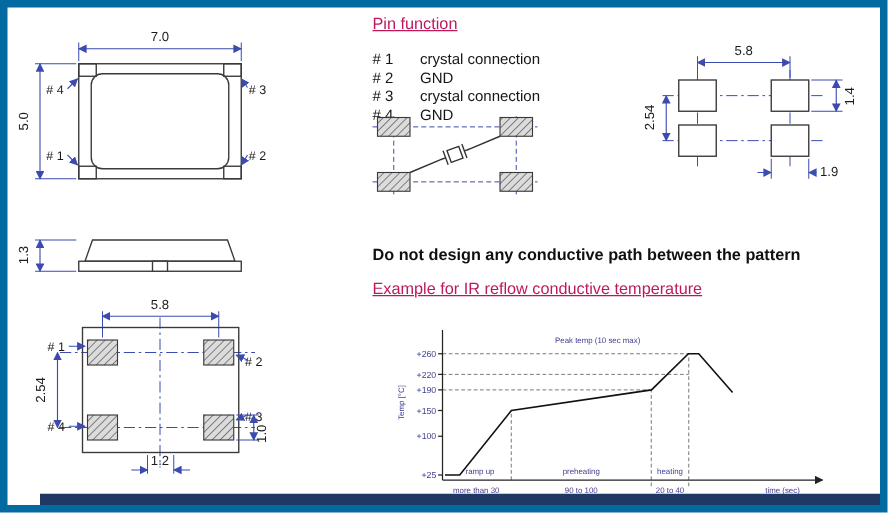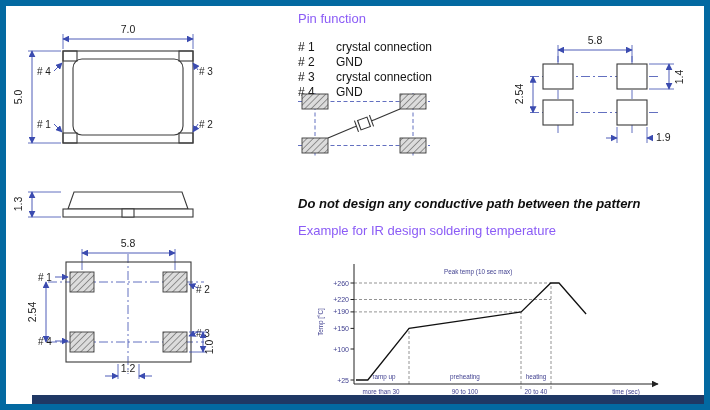--- a/index.html
+++ b/index.html
@@ -1,20 +1,20 @@
 <!DOCTYPE html>
 <html><head>
 <meta charset="utf-8">
 <style>
   html,body{margin:0;padding:0;}
   body{width:710px;height:410px;background:#fff;font-family:"Liberation Sans","DejaVu Sans",sans-serif;}
   .page{position:relative;width:710px;height:410px;box-sizing:border-box;border:6px solid #0369a1;background:#fff;overflow:hidden;}
   svg.abs{position:absolute;overflow:visible;}
-  .section-title{position:absolute;font-size:13px;color:#8b5cf6;white-space:nowrap;}
-  .warning{position:absolute;left:292px;top:190px;font-size:13px;font-weight:bold;font-style:italic;color:#101010;white-space:nowrap;}
+  .section-title{position:absolute;font-size:13px;color:#be185d;white-space:nowrap;text-decoration:underline;}
+  .warning{position:absolute;left:292px;top:190px;font-size:13px;font-weight:bold;color:#101010;white-space:nowrap;}
   .pin-list{position:absolute;left:292px;top:34px;font-size:12px;color:#151515;}
   .pin-row{display:flex;line-height:15px;}
   .pin-num{width:38px;}
   .footer-bar{position:absolute;left:26px;right:0;bottom:0;height:9px;background:#1f3864;}
   text{font-family:"Liberation Sans","DejaVu Sans",sans-serif;}
   .dim{font-size:10.5px;fill:#1c1c1c;}
   .pinlbl{font-size:10px;fill:#1c1c1c;}
   .cht{font-size:6.3px;fill:#3f3f8f;}
   .chtick{font-size:7px;fill:#3f3f8f;}
   .dimline{stroke:#3b4bb0;stroke-width:0.9;fill:none;}
@@ -196,21 +196,21 @@
     <text class="dim" x="677" y="71" text-anchor="middle" transform="rotate(-90 677 71)">1.4</text>
 
     <line class="extline" x1="611" y1="121" x2="611" y2="137"></line>
     <line class="extline" x1="641" y1="121" x2="641" y2="137"></line>
     <line class="dimline" x1="600" y1="132" x2="611" y2="132" marker-end="url(#arr)"></line>
     <line class="dimline" x1="647" y1="132" x2="641" y2="132" marker-end="url(#arr)"></line>
     <text class="dim" x="650" y="135">1.9</text>
   </svg>
 
   <div class="warning">Do not design any conductive path between the pattern</div>
-  <div class="section-title" style="left:292px;top:217px">Example for IR design soldering temperature</div>
+  <div class="section-title" style="left:292px;top:217px">Example for IR reflow conductive temperature</div>
 
   <svg class="abs" id="reflow-chart" style="left:285px;top:250px" width="400" height="148" viewBox="285 250 400 148">
     <g>
       <line class="guide" x1="348" y1="277" x2="545" y2="277"></line>
       <line class="guide" x1="348" y1="293.5" x2="545" y2="293.5"></line>
       <line class="guide" x1="348" y1="305.9" x2="515" y2="305.9"></line>
       <line class="guide" x1="403" y1="378" x2="403" y2="322"></line>
       <line class="guide" x1="515" y1="383" x2="515" y2="306"></line>
       <line class="guide" x1="545" y1="383" x2="545" y2="277"></line>
     </g>

